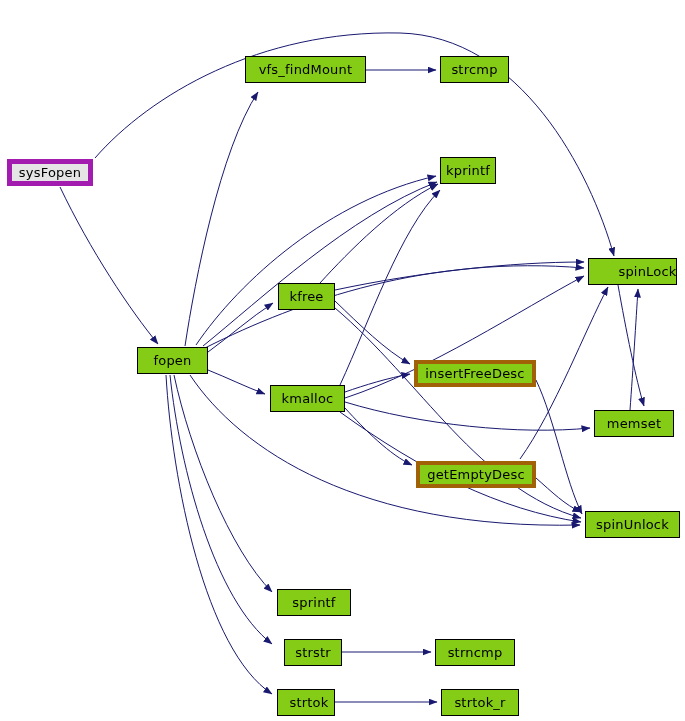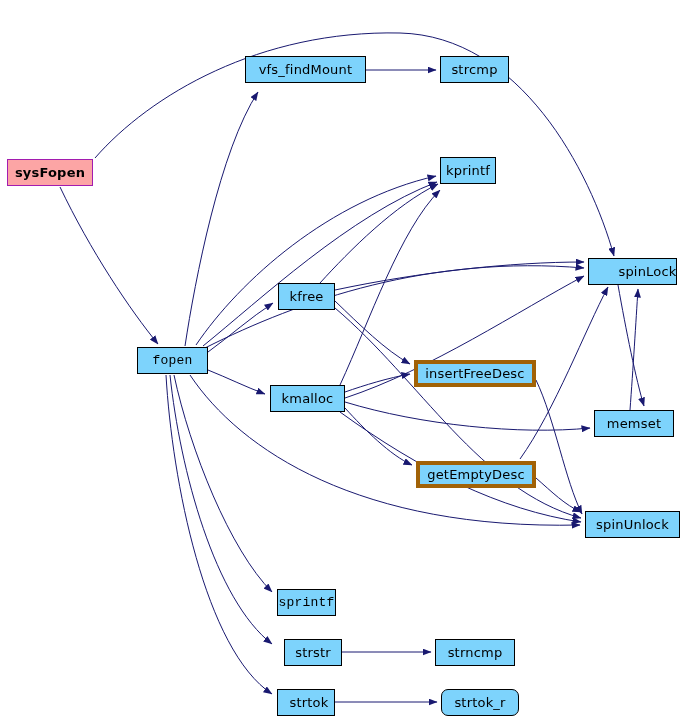--- a/index.html
+++ b/index.html
@@ -25,32 +25,31 @@
     top: 0;
     width: 685px;
     height: 721px;
   }
   .node {
     position: absolute;
     box-sizing: border-box;
     display: flex;
     align-items: center;
     justify-content: center;
-    background: #7dd3fc;
+    background: #84cc16;
     border: 1px solid #000000;
     font-family: "DejaVu Sans", sans-serif;
     font-size: 13px;
     color: #000000;
     white-space: nowrap;
     letter-spacing: 0.2px;
   }
   .node.current {
-    background: #fca5a5;
-    border: 1px solid #a21caf;
-    font-weight: bold;
+    background: #e5e5e5;
+    border: 5px solid #a21caf;
   }
   .node.highlight {
     border: 4px solid #a16207;
     text-align: right;
   }
   .node-label {
     line-height: 1;
     padding: 0 2px;
   }
 </style>
@@ -111,48 +110,48 @@
       </div>
       <div class="node" style="left: 440px; top: 157px; width: 56px; height: 27px;">
         <span class="node-label">kprintf</span>
       </div>
       <div class="node" style="left: 588px; top: 258px; width: 89px; height: 27px; padding-left: 30px;">
         <span class="node-label">spinLock</span>
       </div>
       <div class="node" style="left: 278px; top: 283px; width: 57px; height: 27px;">
         <span class="node-label">kfree</span>
       </div>
-      <div class="node" style="left: 137px; top: 347px; width: 71px; height: 27px; font-family: Liberation Mono, monospace;">
+      <div class="node" style="left: 137px; top: 347px; width: 71px; height: 27px;">
         <span class="node-label">fopen</span>
       </div>
       <div class="node highlight" style="left: 414px; top: 360px; width: 122px; height: 27px;">
         <span class="node-label">insertFreeDesc</span>
       </div>
       <div class="node" style="left: 270px; top: 385px; width: 75px; height: 27px;">
         <span class="node-label">kmalloc</span>
       </div>
       <div class="node" style="left: 594px; top: 410px; width: 80px; height: 27px;">
         <span class="node-label">memset</span>
       </div>
       <div class="node highlight" style="left: 416px; top: 461px; width: 120px; height: 27px;">
         <span class="node-label">getEmptyDesc</span>
       </div>
       <div class="node" style="left: 585px; top: 511px; width: 95px; height: 27px;">
         <span class="node-label">spinUnlock</span>
       </div>
-      <div class="node" style="left: 277px; top: 589px; width: 59px; height: 27px; font-family: Liberation Mono, monospace;">
+      <div class="node" style="left: 277px; top: 589px; width: 74px; height: 27px;">
         <span class="node-label">sprintf</span>
       </div>
       <div class="node" style="left: 284px; top: 639px; width: 58px; height: 27px;">
         <span class="node-label">strstr</span>
       </div>
       <div class="node" style="left: 435px; top: 639px; width: 80px; height: 27px;">
         <span class="node-label">strncmp</span>
       </div>
       <div class="node" style="left: 277px; top: 689px; width: 58px; height: 27px; padding-left: 6px;">
         <span class="node-label">strtok</span>
       </div>
-      <div class="node" style="left: 441px; top: 689px; width: 78px; height: 27px; border-radius: 7px;">
+      <div class="node" style="left: 441px; top: 689px; width: 78px; height: 27px;">
         <span class="node-label">strtok_r</span>
       </div>
     </div>
 
 </div>
 
 </body></html>

